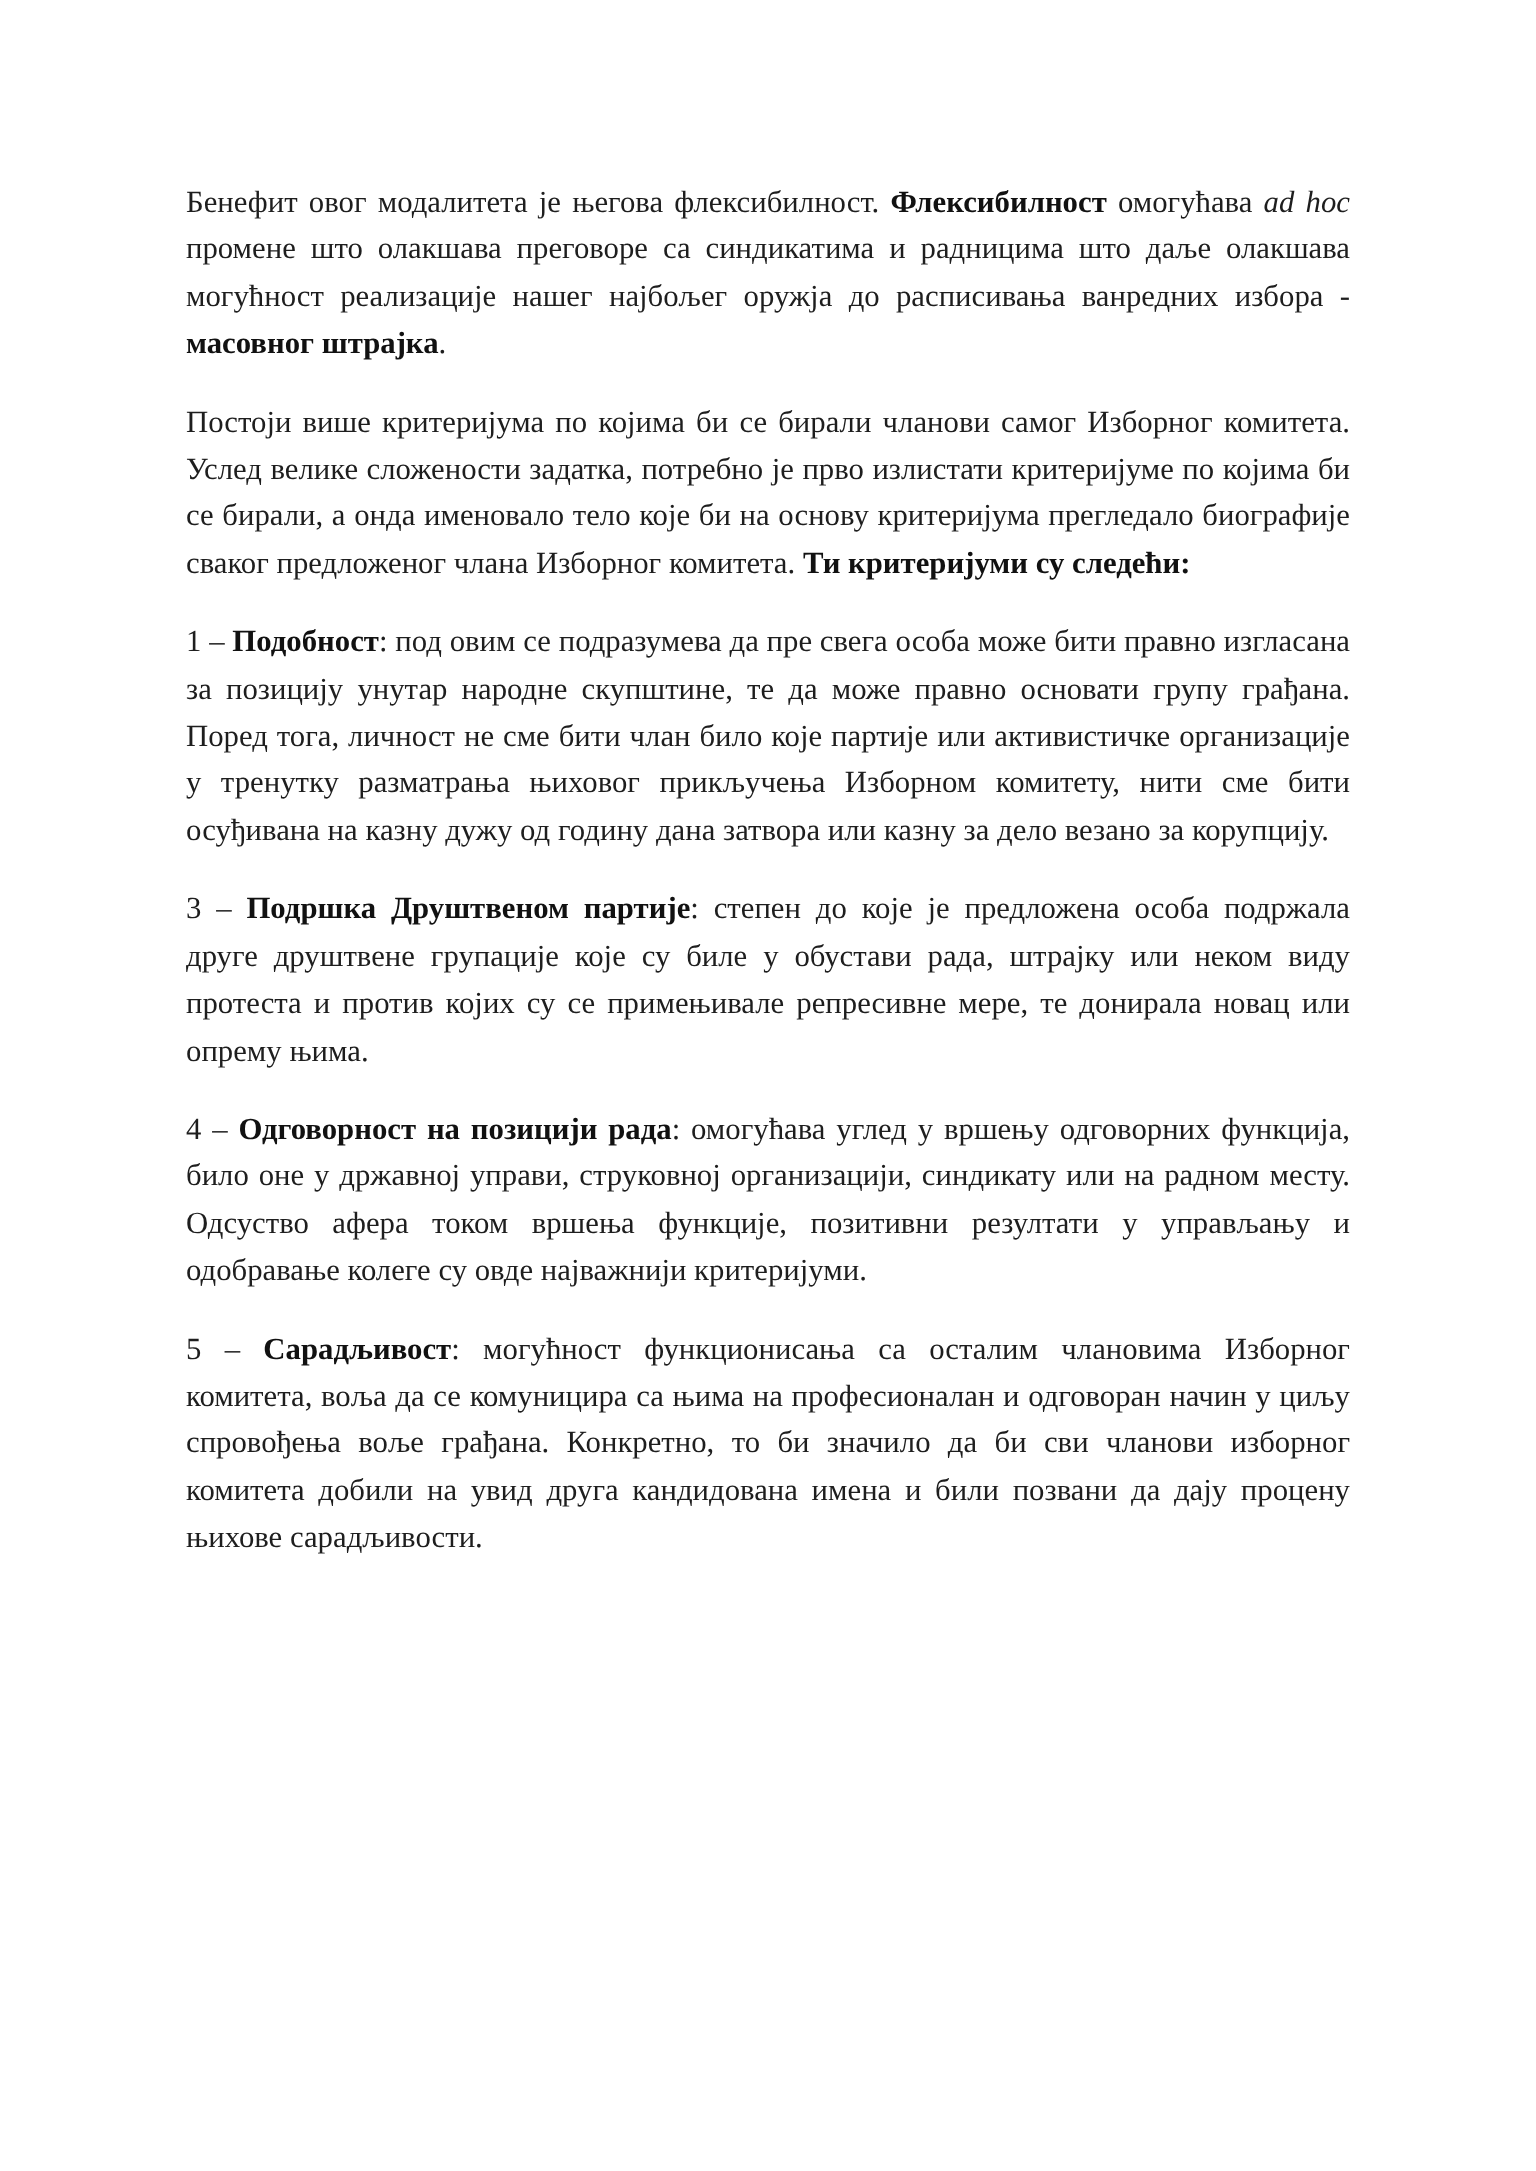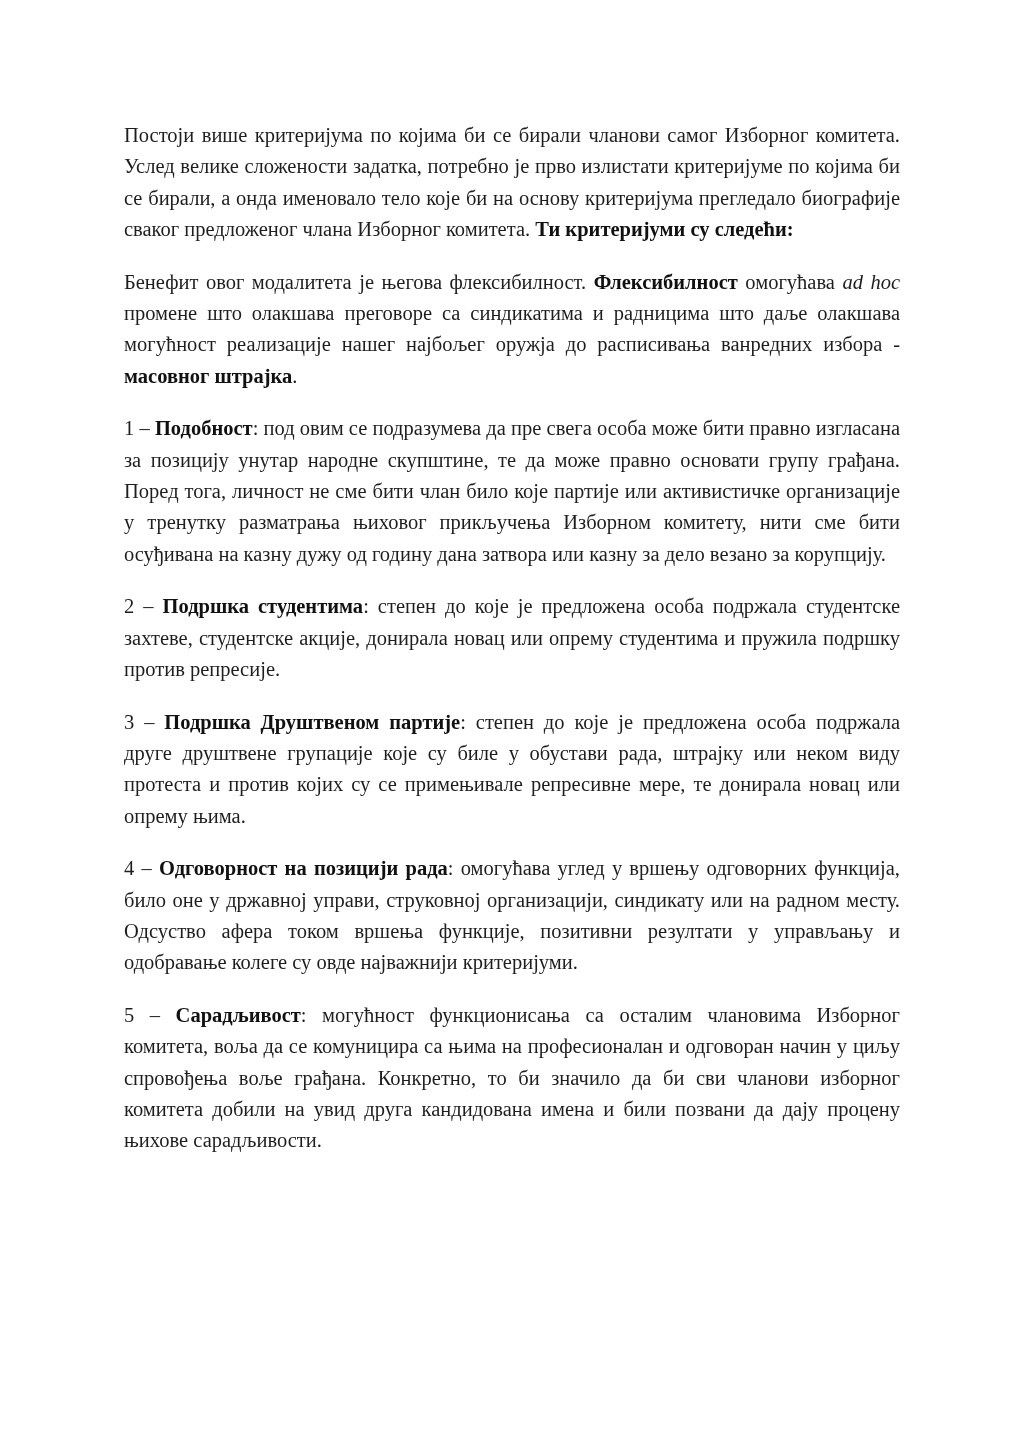--- a/index.html
+++ b/index.html
@@ -29,27 +29,26 @@
   }
   .para.p-first { margin-bottom: 21px; }
   b { font-weight: bold; color: #111; }
   i { font-style: italic; }
 </style>
 </head>
 <body>
 
 <div class="page">
 
+  <p class="para p-first"><span>Бенефит овог модалитета је његова флексибилност. </span><b>Флексибилност</b><span> омогућава </span><i>ad hoc</i><span> промене што олакшава преговоре са синдикатима и радницима што даље олакшава могућност реализације нашег најбољег оружја до расписивања ванредних избора - </span><b>масовног штрајка</b><span>.</span></p>
+
   <p class="para"><span>Постоји више критеријума по којима би се бирали чланови самог Изборног комитета. Услед велике сложености задатка, потребно је прво излистати критеријуме по којима би се бирали, а онда именовало тело које би на основу критеријума прегледало биографије сваког предложеног члана Изборног комитета. </span><b>Ти критеријуми су следећи:</b></p>
-
-  <p class="para p-first"><span>Бенефит овог модалитета је његова флексибилност. </span><b>Флексибилност</b><span> омогућава </span><i>ad hoc</i><span> промене што олакшава преговоре са синдикатима и радницима што даље олакшава могућност реализације нашег најбољег оружја до расписивања ванредних избора - </span><b>масовног штрајка</b><span>.</span></p>
 
   <p class="para"><span>1</span><span> – </span><b>Подобност</b><span>: под овим се подразумева да пре свега особа може бити правно изгласана за позицију унутар народне скупштине, те да може правно основати групу грађана. Поред тога, личност не сме бити члан било које партије или активистичке организације у тренутку разматрања њиховог прикључења Изборном комитету, нити сме бити осуђивана на казну дужу од годину дана затвора или казну за дело везано за корупцију.</span></p>
 
-  <p class="para"><span>2</span><span> – </span><b>Подршка студентима</b><span>: степен до које је предложена особа подржала студентске захтеве, студентске акције, донирала новац или опрему студентима и пружила подршку против репресије.</span></p>
 
   <p class="para"><span>3</span><span> – </span><b>Подршка Друштвеном партије</b><span>:  степен до које је предложена особа подржала друге друштвене групације које су биле у обустави рада, штрајку или неком виду протеста и против којих су се примењивале репресивне мере, те донирала новац или опрему њима.</span></p>
 
   <p class="para"><span>4</span><span> – </span><b>Одговорност на позицији рада</b><span>: омогућава углед у вршењу одговорних функција, било оне у државној управи, струковној организацији, синдикату или на радном месту. Одсуство афера током вршења функције, позитивни резултати у управљању и одобравање колеге су овде најважнији критеријуми.</span></p>
 
   <p class="para"><span>5</span><span> – </span><b>Сарадљивост</b><span>: могућност функционисања са осталим члановима Изборног комитета, воља да се комуницира са њима на професионалан и одговоран начин у циљу спровођења воље грађана. Конкретно, то би значило да би сви чланови изборног комитета добили на увид друга кандидована имена и били позвани да дају процену њихове сарадљивости.</span></p>
 
 </div>
 
 </body></html>

